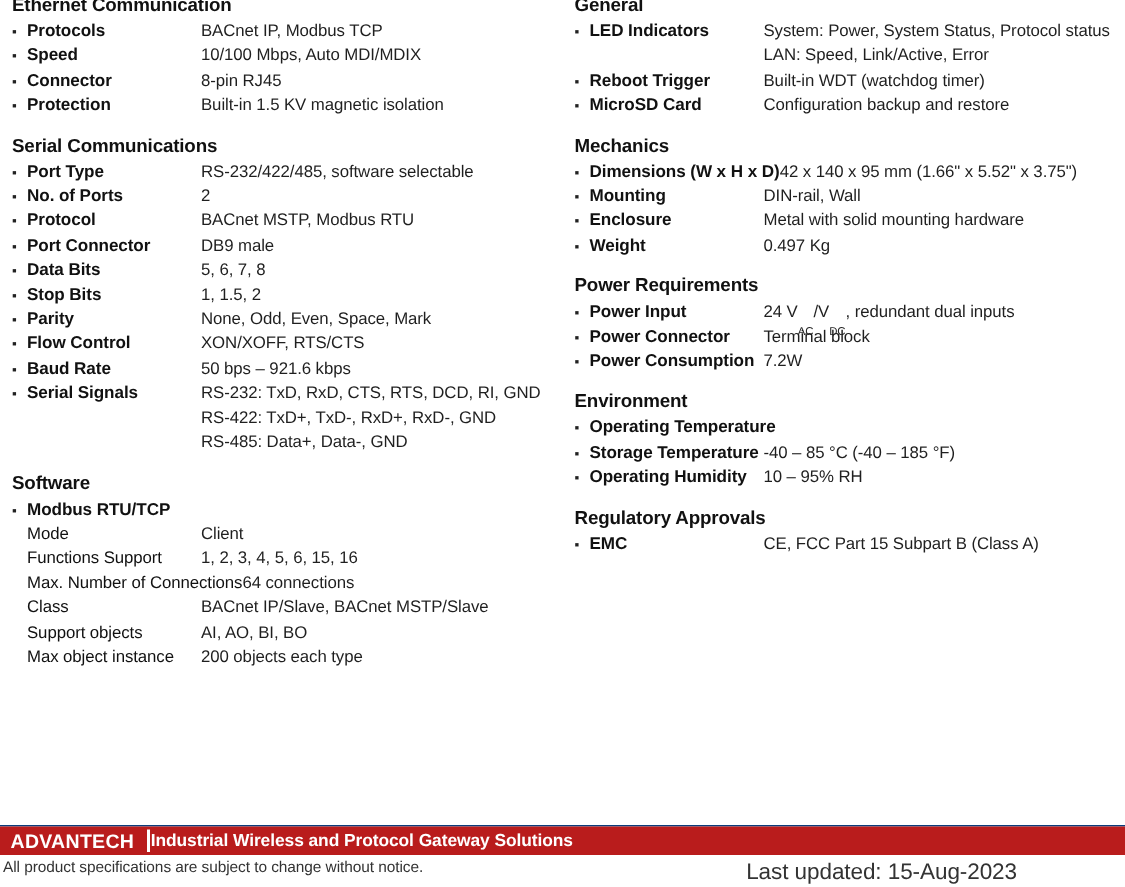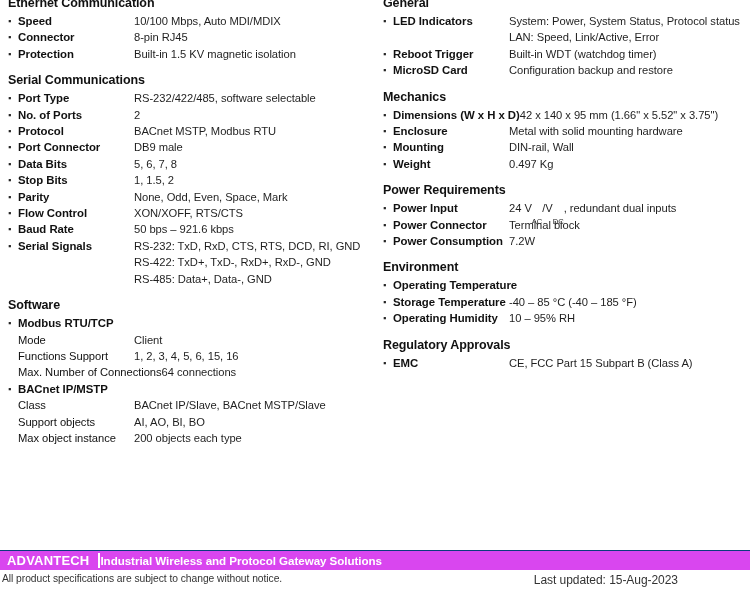--- a/index.html
+++ b/index.html
@@ -100,21 +100,21 @@
     width: 750px;
   }
   .footer-rule {
     width: 750px;
     height: 1px;
     background: #0a3d7c;
   }
   .footer-banner {
     width: 750px;
     height: 19px;
-    background: #d946ef;
+    background: #b91c1c;
     display: flex;
     align-items: center;
     box-sizing: border-box;
   }
   .brand-logo {
     color: #ffffff;
     font-size: 13px;
     font-weight: bold;
     letter-spacing: 0.2px;
     padding: 0 9px 0 7px;
@@ -147,34 +147,39 @@
     top: 3px;
     font-size: 10.3px;
     color: #333;
     letter-spacing: -0.05px;
     white-space: nowrap;
   }
   .footer-updated {
     position: absolute;
     right: 4px;
     top: 3px;
-    font-size: 12px;
+    font-size: 15px;
     color: #333;
     letter-spacing: -0.05px;
     white-space: nowrap;
   }
 </style>
 </head>
 <body>
 
 <div id="sheet">
   <div class="columns">
     <div class="col-left">
         <div class="section">
           <div class="section-title">Ethernet Communication</div>
+          <div class="spec-row">
+            <span class="bullet"></span>
+            <span class="spec-label">Protocols</span>
+            <span class="spec-value">BACnet IP, Modbus TCP</span>
+          </div>
           <div class="spec-row">
             <span class="bullet"></span>
             <span class="spec-label">Speed</span>
             <span class="spec-value">10/100 Mbps, Auto MDI/MDIX</span>
           </div>
           <div class="spec-row">
             <span class="bullet"></span>
             <span class="spec-label">Connector</span>
             <span class="spec-value">8-pin RJ45</span>
           </div>
@@ -254,25 +259,20 @@
           <div class="spec-row sub">
             <span class="bullet"></span>
             <span class="spec-label">Functions Support</span>
             <span class="spec-value">1, 2, 3, 4, 5, 6, 15, 16</span>
           </div>
           <div class="spec-row sub">
             <span class="bullet"></span>
             <span class="spec-label">Max. Number of Connections</span>
             <span class="spec-value">64 connections</span>
           </div>
-          <div class="spec-row">
-            <span class="bullet"></span>
-            <span class="spec-label">BACnet IP/MSTP</span>
-            <span class="spec-value"></span>
-          </div>
           <div class="spec-row sub">
             <span class="bullet"></span>
             <span class="spec-label">Class</span>
             <span class="spec-value">BACnet IP/Slave, BACnet MSTP/Slave</span>
           </div>
           <div class="spec-row sub">
             <span class="bullet"></span>
             <span class="spec-label">Support objects</span>
             <span class="spec-value">AI, AO, BI, BO</span>
           </div>
@@ -305,27 +305,27 @@
         </div>
         <div class="section">
           <div class="section-title">Mechanics</div>
           <div class="spec-row">
             <span class="bullet"></span>
             <span class="spec-label">Dimensions (W x H x D)</span>
             <span class="spec-value">42 x 140 x 95 mm (1.66" x 5.52" x 3.75")</span>
           </div>
           <div class="spec-row">
             <span class="bullet"></span>
+            <span class="spec-label">Mounting</span>
+            <span class="spec-value">DIN-rail, Wall</span>
+          </div>
+          <div class="spec-row">
+            <span class="bullet"></span>
             <span class="spec-label">Enclosure</span>
             <span class="spec-value">Metal with solid mounting hardware</span>
-          </div>
-          <div class="spec-row">
-            <span class="bullet"></span>
-            <span class="spec-label">Mounting</span>
-            <span class="spec-value">DIN-rail, Wall</span>
           </div>
           <div class="spec-row">
             <span class="bullet"></span>
             <span class="spec-label">Weight</span>
             <span class="spec-value">0.497 Kg</span>
           </div>
         </div>
         <div class="section">
           <div class="section-title">Power Requirements</div>
           <div class="spec-row">

